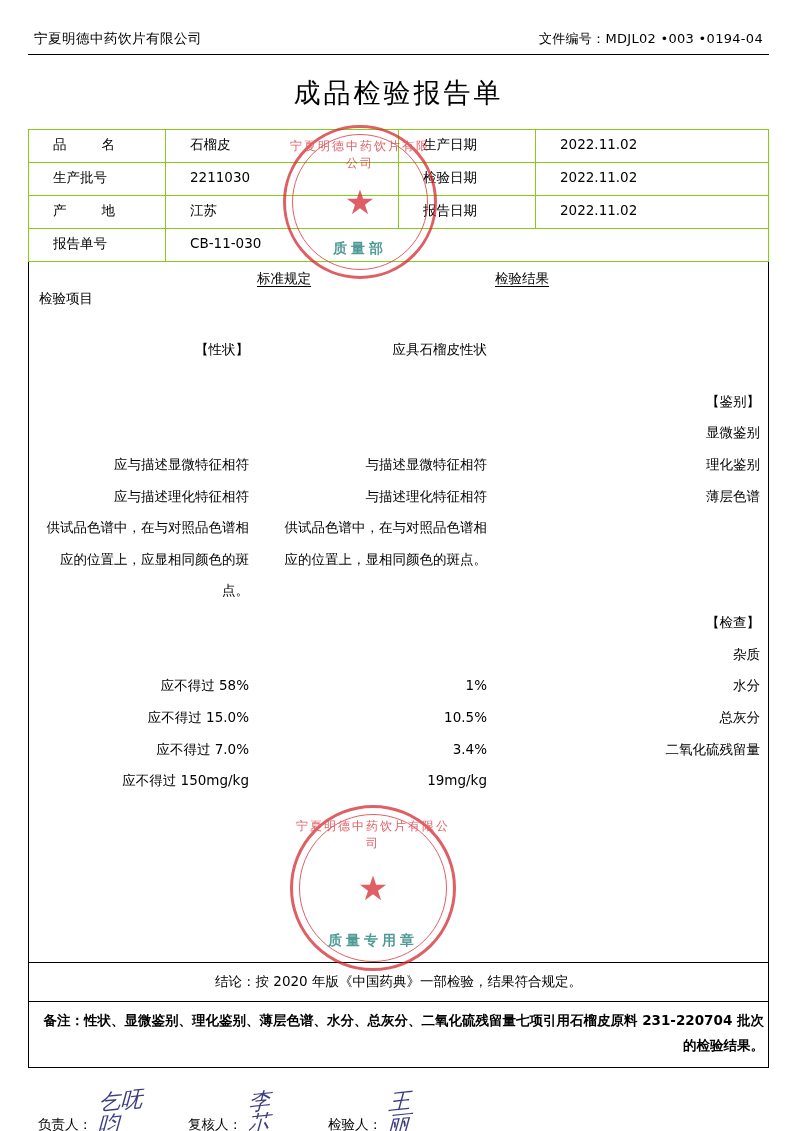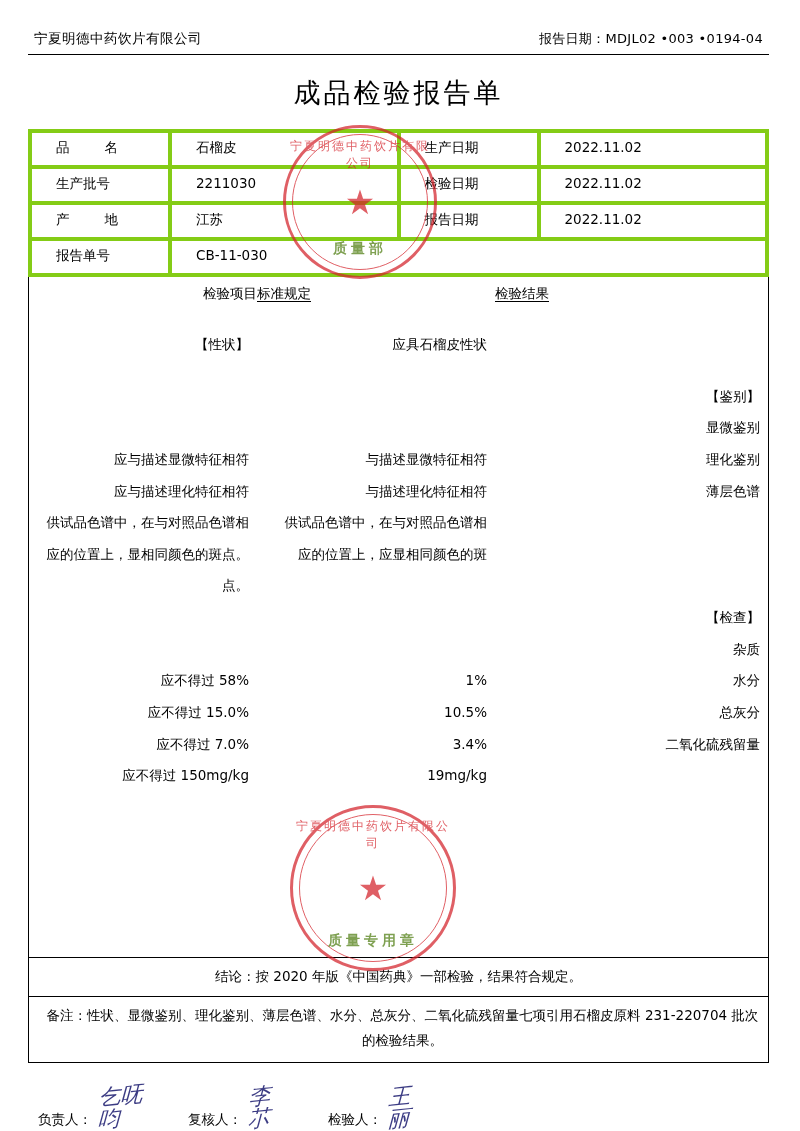--- a/index.html
+++ b/index.html
@@ -45,21 +45,21 @@
   }
 
   
   table.main {
     width: 100%;
     border-collapse: collapse;
     table-layout: fixed;
     font-size: 13.5px;
   }
   table.main td {
-    border: 4px solid #84cc16;
+    border: 1px solid #84cc16;
     padding: 6px 24px;
     vertical-align: top;
     height: 20px;
   }
   .lbl {
     width: 88px;
     white-space: nowrap;
   }
   .lbl-spread {
     display: inline-block;
@@ -71,42 +71,42 @@
   
   .body-grid {
     display: grid;
     grid-template-columns: 228px 238px 1fr;
     font-size: 13.5px;
   }
   .bh {
     text-align: left;
     padding: 8px 0 6px 0;
   }
-  .bh.first { text-align: right; padding-left: 10px; }
+  .bh.first { text-align: left; padding-left: 10px; margin-top: 20px; }
   .brow {
     padding: 3px 8px 3px 10px;
     line-height: 1.9;
     min-height: 18px;
     text-align: right;
   }
   .spacer { height: 20px; }
 
   
   .underline-head { text-decoration: underline; text-underline-offset: 3px; }
 
   
   .concl, .remark {
     font-size: 13.5px;
     line-height: 1.9;
     padding: 6px 29px;
     border: 1px solid #000;
     border-top: none;
   }
   .concl { text-align: center; }
-  .remark { text-align: center; text-indent: 0; padding: 6px 4px 8px 12px; }
+  .remark { text-align: right; text-indent: 0; padding: 6px 4px 8px 12px; font-weight: bold; }
 
   
   .sign-row {
     display: flex;
     align-items: flex-end;
     font-size: 13.5px;
     padding: 22px 10px 0 10px;
     gap: 40px;
   }
   .sign-item { display: flex; align-items: flex-end; }
@@ -163,38 +163,38 @@
     letter-spacing: 2px;
     color: #d4222a;
   }
   .seal .sub {
     position: absolute;
     left: 0; right: 0; bottom: 18px;
     text-align: center;
     font-size: 14px;
     letter-spacing: 4px;
     font-weight: bold;
-    color: #4d7c0f;
+    color: #0f766e;
   }
   .seal-ring {
     position: absolute;
     left: 6px; right: 6px; top: 6px; bottom: 6px;
     border: 1px solid #d4222a;
     border-radius: 50%;
   }
 </style>
 </head>
 <body>
 
 <div class="page">
 
   <div class="header-row">
     <div class="header-left">宁夏明德中药饮片有限公司</div>
     <div class="header-right">
-      <span>报告日期：</span><span>MDJL02 •003 •0194-04</span>
+      <span>文件编号：</span><span>MDJL02 •003 •0194-04</span>
     </div>
   </div>
 
   <div class="doc-title">成品检验报告单</div>
 
   <table class="main">
     <tbody>
         <tr>
       <td class="lbl"><span class="lbl-spread">品　名</span></td>
       <td>石榴皮</td>
@@ -253,22 +253,22 @@
 
       <div class="brow">理化鉴别</div>
       <div class="brow">应与描述理化特征相符</div>
       <div class="brow">与描述理化特征相符</div>
 
       <div class="brow">薄层色谱</div>
       <div class="brow">供试品色谱中，在与对照品色谱相</div>
       <div class="brow">供试品色谱中，在与对照品色谱相</div>
 
       <div class="brow"></div>
+      <div class="brow">应的位置上，应显相同颜色的斑</div>
       <div class="brow">应的位置上，显相同颜色的斑点。</div>
-      <div class="brow">应的位置上，应显相同颜色的斑</div>
 
       <div class="brow"></div>
       <div class="brow">点。</div>
       <div class="brow"></div>
 
       <div class="spacer"></div>
         <div class="spacer"></div>
         <div class="spacer"></div>
 
       <div class="brow">【检查】</div>

